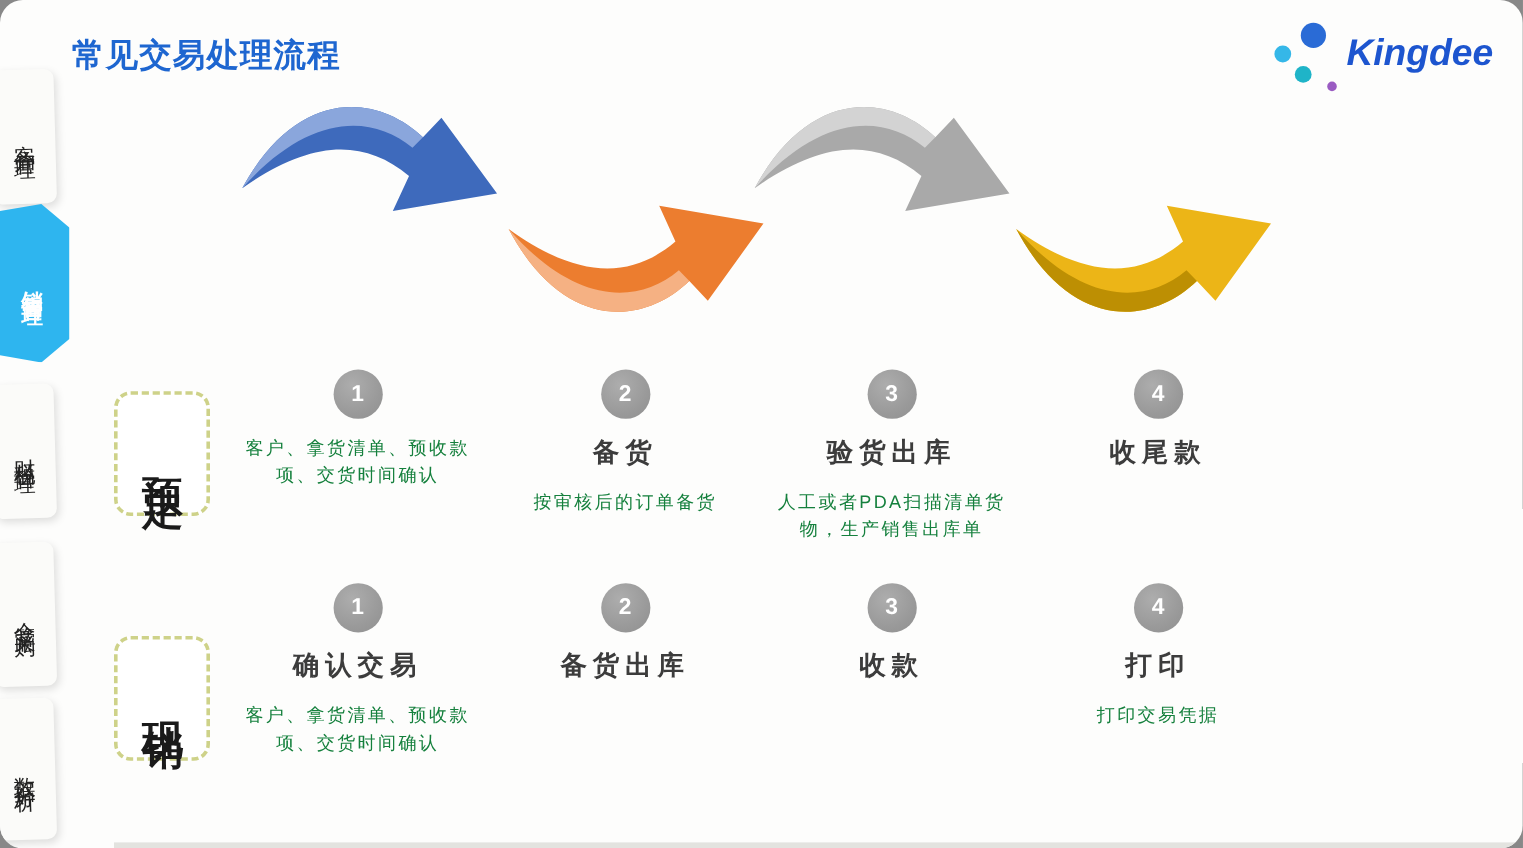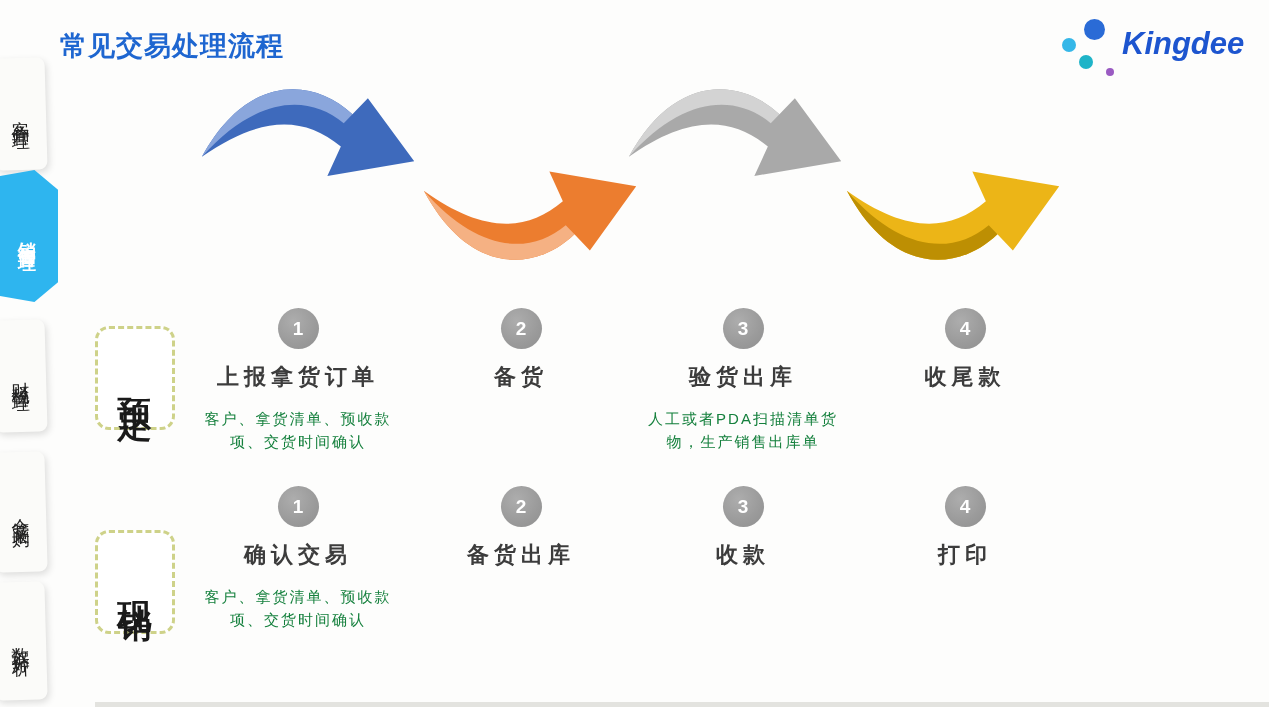--- a/index.html
+++ b/index.html
@@ -1,20 +1,20 @@
 <!DOCTYPE html>
 <html><head>
 <meta charset="utf-8">
 <style>
   * { margin:0; padding:0; box-sizing:border-box; }
   html,body { background:#888; }
   body { font-family:"Liberation Sans", sans-serif; }
   .slide {
     position:relative; width:1269px; height:707px;
-    background:#fdfdfc; overflow:hidden; margin:0 auto;
+    background:#fdfdfc; overflow:hidden; margin:0 auto;border-radius:19px;
   }
   
   .page-title {
     position:absolute; left:60px; top:28px;
     font-size:27px; font-weight:800; color:#1e66d0; letter-spacing:1px;
   }
   .logo { position:absolute; left:1060px; top:16px; width:180px; height:62px; }
   .logo .dot { position:absolute; border-radius:50%; }
   .logo .d1 { width:21px; height:21px; left:24px; top:3px;  background:#2a6bd6; }
   .logo .d2 { width:14px; height:14px; left:2px;  top:22px; background:#35b7e8; }
@@ -126,26 +126,26 @@
       <path d="M4,98 C50,-14 118,-12 160,40 L176,18 L224,104 L134,124 L148,84 C108,40 62,44 4,98 Z" fill="#ecb517"></path>
       <path d="M4,98 C50,-14 118,-12 160,40 L151,52 C112,10 58,18 4,98 Z" fill="#bd8f03"></path>
     </g>
   </svg>
 
   <div class="row-label rl1">预定</div>
   <div class="row-label rl2">现销</div>
 
   <div class="step r1 c1">
     <div class="circle">1</div>
-    <div class="step-title">上报拿货订单</div>
     <div class="step-desc">客户、拿货清单、预收款项、交货时间确认</div>
   </div>
   <div class="step r1 c2">
     <div class="circle">2</div>
     <div class="step-title">备货</div>
+    <div class="step-desc">按审核后的订单备货</div>
   </div>
   <div class="step r1 c3">
     <div class="circle">3</div>
     <div class="step-title">验货出库</div>
     <div class="step-desc">人工或者PDA扫描清单货物，生产销售出库单</div>
   </div>
   <div class="step r1 c4">
     <div class="circle">4</div>
     <div class="step-title">收尾款</div>
   </div>
@@ -159,17 +159,18 @@
     <div class="circle">2</div>
     <div class="step-title">备货出库</div>
   </div>
   <div class="step r2 c3">
     <div class="circle">3</div>
     <div class="step-title">收款</div>
   </div>
   <div class="step r2 c4">
     <div class="circle">4</div>
     <div class="step-title">打印</div>
+    <div class="step-desc">打印交易凭据</div>
   </div>
 
   <div class="bottom-edge"></div>
 
 </div>
 
 </body></html>

